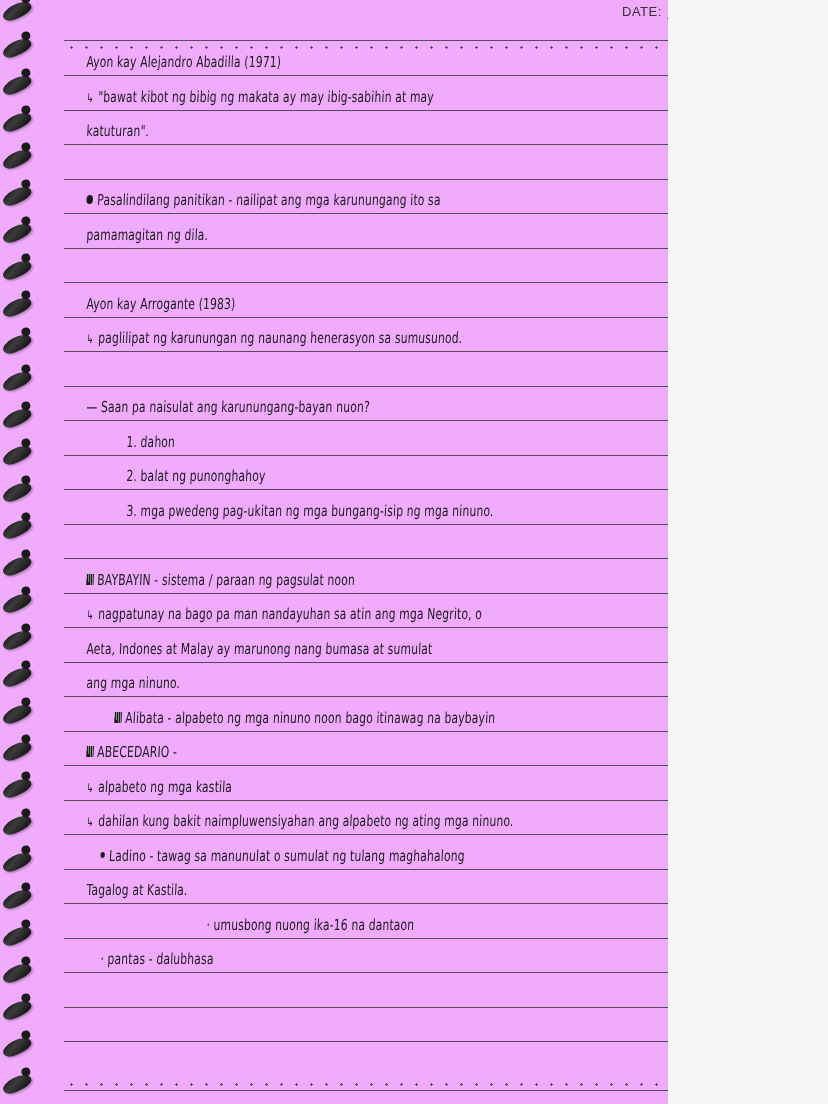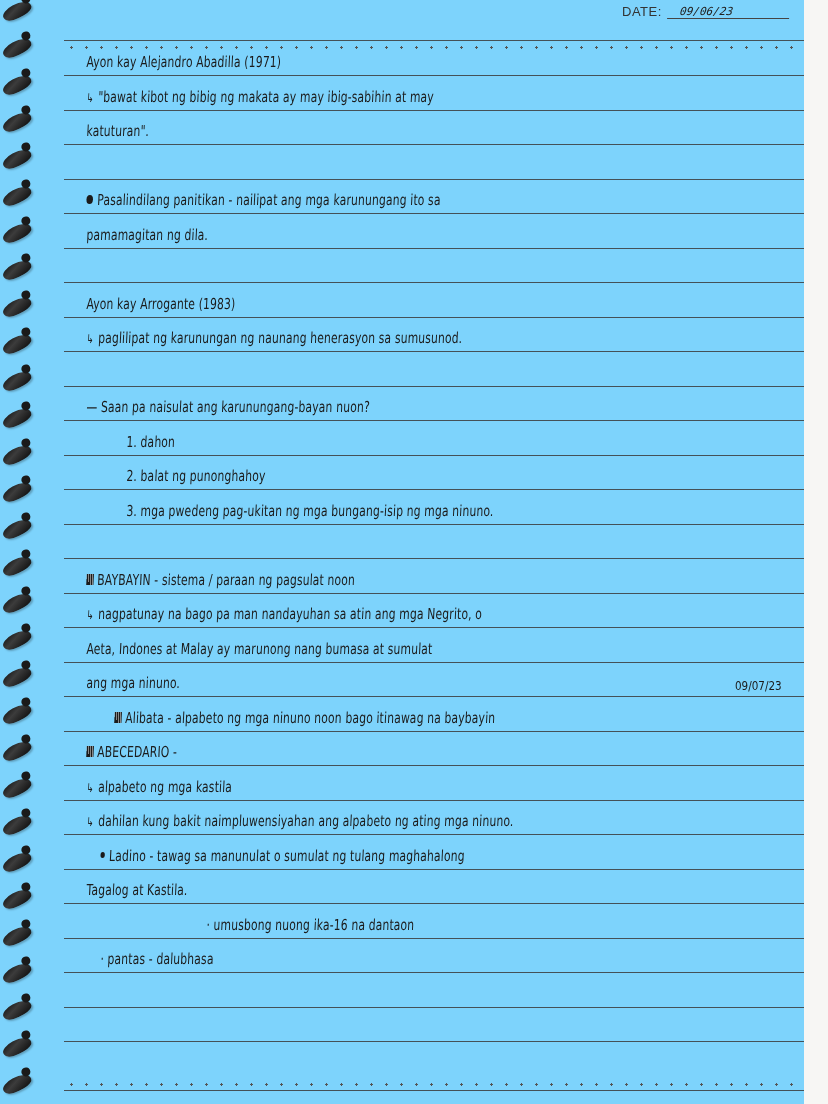--- a/index.html
+++ b/index.html
@@ -5,23 +5,23 @@
     html, body {
       margin: 0;
       padding: 0;
       width: 828px;
       height: 1104px;
       overflow: hidden;
       background: #f7f6f4;
     }
     .page {
       position: relative;
-      width: 804px;
+      width: 668px;
       height: 1104px;
-      background: #7dd3fc;
+      background: #f0abfc;
       overflow: hidden;
     }
     
     .spiral {
       position: absolute;
       left: 0;
       top: 0;
       width: 34px;
       height: 1104px;
     }

